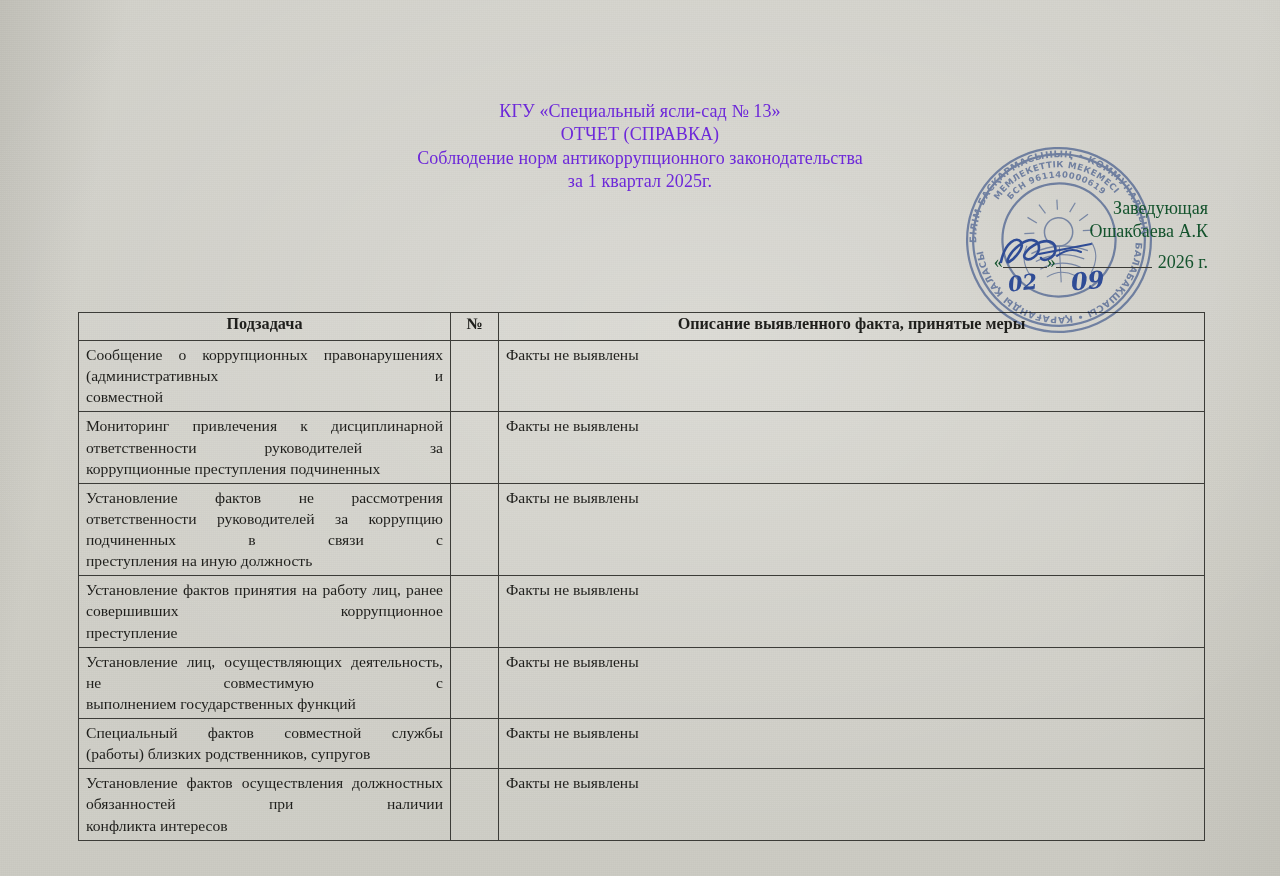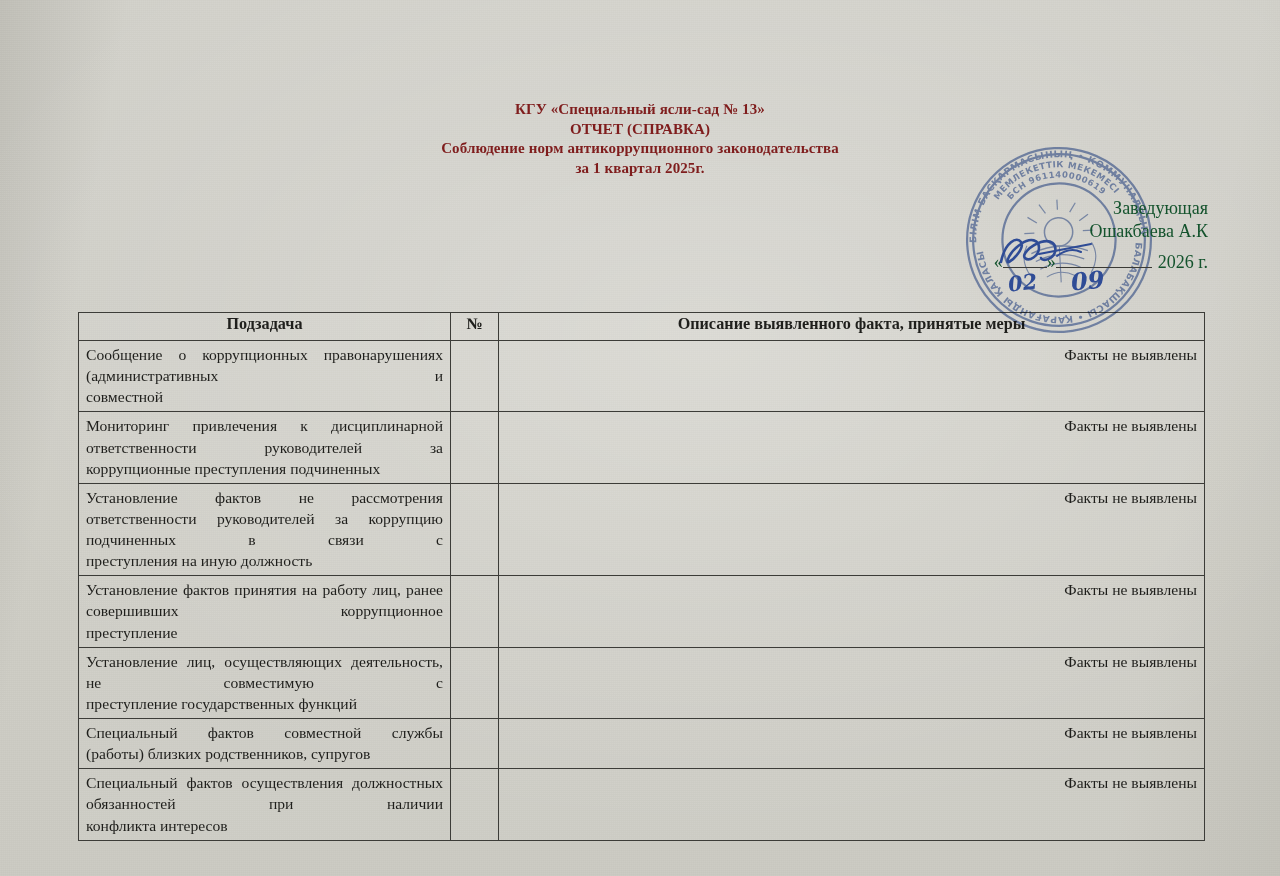--- a/index.html
+++ b/index.html
@@ -44,24 +44,24 @@
   
   .title-block {
     position: absolute;
     top: 100px;
     left: 0;
     width: 1280px;
     text-align: center;
     line-height: 1.30;
   }
   .title-block .tline {
-    font-weight: bold;
-    font-size: 15px;
+    font-weight: normal;
+    font-size: 18px;
     letter-spacing: 0.1px;
-    color: #7f1d1d;
+    color: #6d28d9;
     white-space: nowrap;
   }
 
   
   .sign-block {
     position: absolute;
     top: 197px;
     right: 72px;
     text-align: right;
     line-height: 1.30;
@@ -163,21 +163,21 @@
 
   td.task {
     text-align: justify;
     text-align-last: justify;
     line-height: 1.355;
     hyphens: none;
   }
   td.task .last { text-align-last: left; display: block; }
   td.num { }
   td.desc {
-    text-align: right;
+    text-align: left;
     line-height: 1.355;
   }
 </style>
 </head>
 <body>
 
 <div class="paper"></div>
 <div class="grain"></div>
 
 <div class="sheet-content">
@@ -304,36 +304,36 @@
           <td class="task">
             <span>Установление фактов принятия на работу лиц, ранее совершивших коррупционное</span>
             <span class="last">преступление</span>
           </td>
           <td class="num"></td>
           <td class="desc">Факты не выявлены</td>
         </tr>
         <tr style="height:64px">
           <td class="task">
             <span>Установление лиц, осуществляющих деятельность, не совместимую с</span>
-            <span class="last">преступление государственных функций</span>
+            <span class="last">выполнением государственных функций</span>
           </td>
           <td class="num"></td>
           <td class="desc">Факты не выявлены</td>
         </tr>
         <tr style="height:46px">
           <td class="task">
             <span>Специальный фактов совместной службы</span>
             <span class="last">(работы) близких родственников, супругов</span>
           </td>
           <td class="num"></td>
           <td class="desc">Факты не выявлены</td>
         </tr>
         <tr style="height:68px">
           <td class="task">
-            <span>Специальный фактов осуществления должностных обязанностей при наличии</span>
+            <span>Установление фактов осуществления должностных обязанностей при наличии</span>
             <span class="last">конфликта интересов</span>
           </td>
           <td class="num"></td>
           <td class="desc">Факты не выявлены</td>
         </tr>
       </tbody>
     </table>
   </div>
 
 </div>

